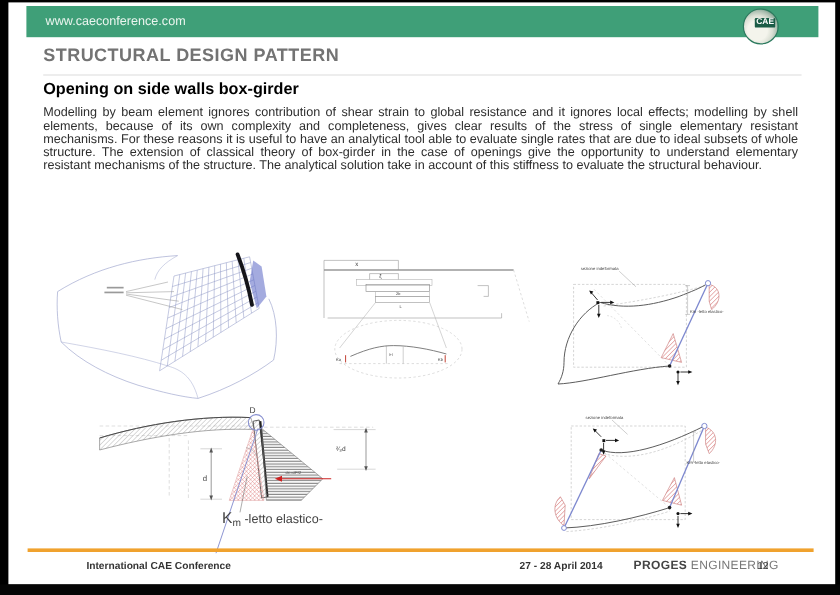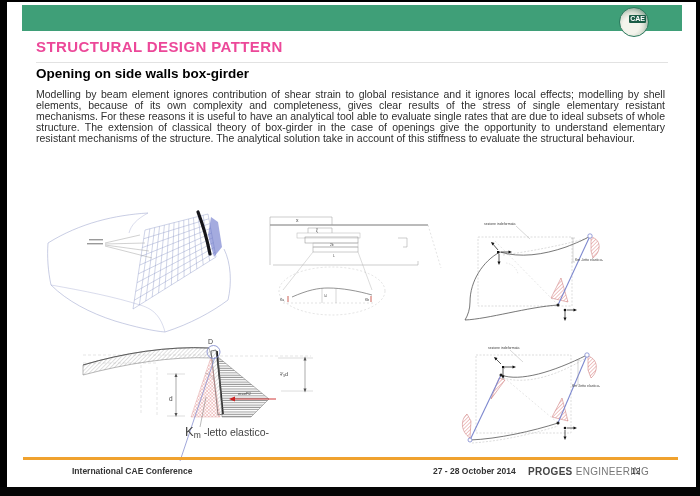--- a/index.html
+++ b/index.html
@@ -6,21 +6,21 @@
   .frame{position:relative;width:700px;height:496px;background:#000;overflow:hidden;
          font-family:"Liberation Sans",sans-serif;}
   .slide{position:absolute;left:7px;top:2px;width:689px;height:485px;background:#ffffff;}
   .topbar{position:absolute;left:15px;top:3px;width:660px;height:26px;background:#3f9f78;}
   .topbar .url{display:inline-block;line-height:26px;padding-left:16px;color:#ebf5ef;font-size:10.5px;}
   .logo{position:absolute;left:597px;top:2px;width:30px;height:30px;border-radius:50%;
         background:radial-gradient(circle at 40% 62%, #f4f4ec 34%, #dadfd4 52%, #a9bdaf 68%, #568b72 86%);
         border:1px solid #2c7a5e;box-sizing:border-box;}
   .logo .cae{position:absolute;right:2px;top:7px;background:#1b5c46;color:#fff;font-size:7px;
         font-weight:bold;padding:0 1px;border-radius:1px;line-height:8px;}
-  .title{position:absolute;left:29px;top:36px;font-size:15px;font-weight:bold;color:#ec4899;
+  .title{position:absolute;left:29px;top:36px;font-size:15px;font-weight:bold;color:#737373;
         letter-spacing:0.4px;}
   .title-rule{position:absolute;left:29px;top:60px;width:632px;border-top:1px solid #e2e2e2;}
   .subtitle{position:absolute;left:29px;top:64px;font-size:13.5px;font-weight:bold;color:#000000;}
   .bodytext{position:absolute;left:29px;top:87px;width:629px;font-size:10.5px;line-height:11px;
         color:#2e2e2e;text-align:justify;}
   .fig{position:absolute;overflow:visible;}
   svg text{font-family:"Liberation Sans",sans-serif;fill:#444;}
   .orange-line{position:absolute;left:16px;top:455px;width:655px;height:3px;background:#f0a22e;}
   .footer span{position:absolute;top:464px;white-space:nowrap;}
   .f-conf{left:65px;font-size:8.5px;font-weight:600;color:#333;}
@@ -47,20 +47,21 @@
     <pattern id="hatchBeam" patternUnits="userSpaceOnUse" width="2.8" height="2.8" patternTransform="rotate(45)">
       <line x1="0" y1="0" x2="0" y2="2.8" stroke="#8d8d8d" stroke-width="0.55"></line>
     </pattern>
   </defs>
 </svg>
 
 <div class="frame">
   <div class="slide">
 
     <div class="topbar">
+      <span class="url">www.caeconference.com</span>
       <div class="logo">
         <span class="cae">CAE</span>
       </div>
     </div>
 
     <div class="title">STRUCTURAL DESIGN PATTERN</div>
     <div class="title-rule"></div>
     <div class="subtitle">Opening on side walls box-girder</div>
     <div class="bodytext">Modelling by beam element ignores contribution of shear strain to global resistance and it ignores local effects; modelling by shell elements, because of its own complexity and completeness, gives clear results of the stress of single elementary resistant mechanisms. For these reasons it is useful to have an analytical tool able to evaluate single rates that are due to ideal subsets of whole structure. The extension of classical theory of box-girder in the case of openings give the opportunity to understand elementary resistant mechanisms of the structure. The analytical solution take in account of this stiffness to evaluate the structural behaviour.</div>
 
@@ -257,19 +258,19 @@
         <polygon points="119,86 115.5,84.5 115.5,87.5" fill="#111"></polygon>
       </g>
       <line x1="52" y1="8" x2="65" y2="20" stroke="#999" stroke-width="0.4"></line>
       <text x="30" y="7" font-size="3.5" fill="#666">sezione indeformata</text>
       <text x="114" y="45" font-size="3.5" fill="#555">Km -letto elastico-</text>
     </svg>
 
     <div class="orange-line"></div>
     <div class="footer">
       <span class="f-conf">International CAE Conference</span>
-      <span class="f-date">27 - 28 October 2014</span>
+      <span class="f-date">27 - 28 April 2014</span>
       <span class="f-co"><b>PROGES</b><span style="position:static"> ENGINEERING</span></span>
       <span class="f-page">12</span>
     </div>
   </div>
   <div class="bottombar"></div>
 </div>
 
 </body></html>

